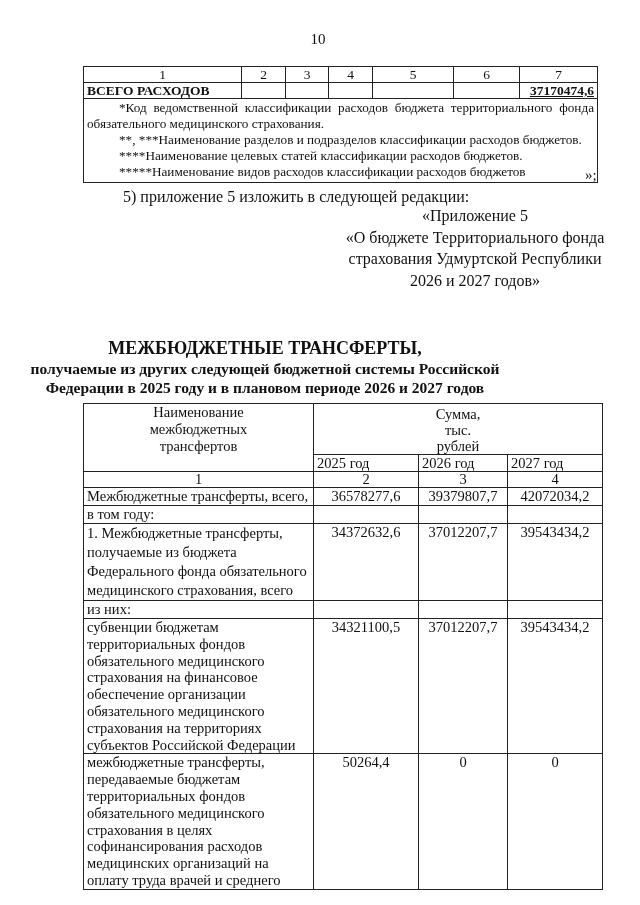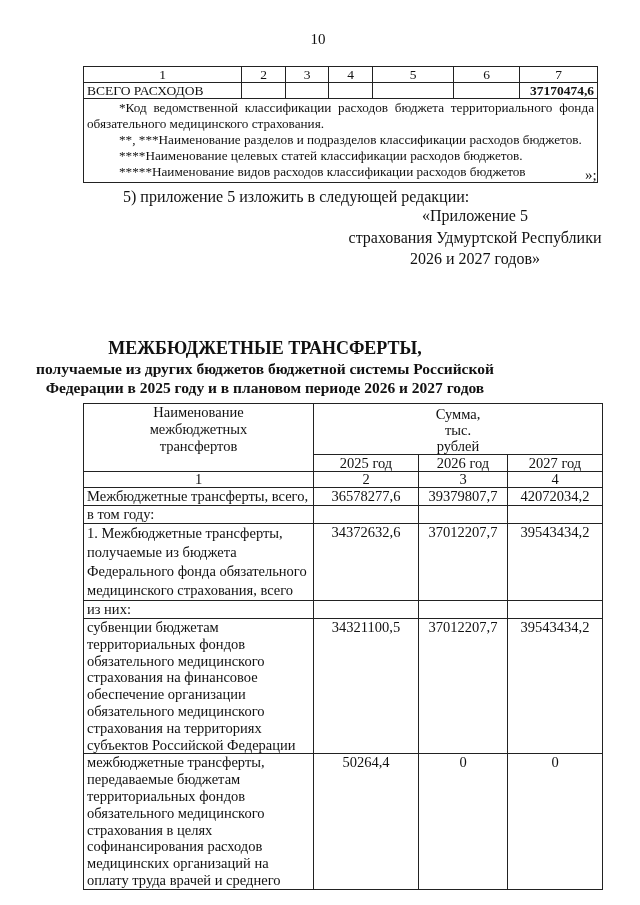--- a/index.html
+++ b/index.html
@@ -5,42 +5,42 @@
   html, body { margin: 0; padding: 0; background: #ffffff; }
   body { width: 640px; height: 905px; position: relative; overflow: hidden;
          font-family: "Liberation Serif", "DejaVu Serif", serif; color: #111; }
   .abs { position: absolute; }
   #page-number { left: 0; width: 636px; top: 31px; text-align: center; font-size: 15px; }
 
   
   #t1 { left: 83px; top: 66px; width: 514px; border-collapse: collapse; font-size: 13.5px; table-layout: fixed; }
   #t1 td { border: 1px solid #222; padding: 0 3px; height: 15px; line-height: 15px; }
   #t1 .c { text-align: center; }
-  #t1 .r { text-align: right; font-weight: bold; }
-  #t1 .b { font-weight: normal; }
+  #t1 .r { text-align: right; font-weight: bold; text-decoration: underline; }
+  #t1 .b { font-weight: bold; }
   #t1 .notes { padding: 1px 3px 2px 3px; font-size: 13.2px; line-height: 16px; }
   .notes p { margin: 0; }
   .just { text-align: justify; text-align-last: left; text-indent: 32px; }
   .ind { padding-left: 32px; }
 
   #close-quote { left: 585px; top: 167px; font-size: 15px; }
   #instruction { left: 123px; top: 188px; font-size: 16px; }
   #appendix { left: 335px; top: 205px; width: 280px; text-align: center; font-size: 16px; line-height: 21.5px; }
 
   #title { left: 0; width: 530px; top: 337px; text-align: center; font-weight: bold; }
   #title .t1 { font-size: 18px; line-height: 22px; }
   #title .t2 { font-size: 15.5px; line-height: 19px; }
 
   
   #t2 { left: 83px; top: 403px; width: 519px; border-collapse: collapse; font-size: 14.5px; table-layout: fixed; }
   #t2 td { border: 1px solid #222; padding: 0 3px; vertical-align: top; line-height: 17px; }
   #t2 .c { text-align: center; }
   #t2 .hdr-name { vertical-align: middle; text-align: center; line-height: 17px; padding-bottom: 16px; }
   #t2 .hdr-sum { text-align: center; vertical-align: top; padding-top: 2px; line-height: 16px; }
-  #t2 .yr { text-align: center; line-height: 16px; margin-top: 32px; }
+  #t2 .yr { line-height: 16px; margin-top: 32px; }
   #t2 .num { text-align: center; }
 </style>
 </head>
 <body>
 
 <div id="page-number" class="abs">10</div>
 
 <table id="t1" class="abs">
   <colgroup>
     <col style="width:158px">
@@ -80,27 +80,28 @@
   </tr>
 </tbody>
   </table>
 
 <div id="close-quote" class="abs">»;</div>
 
 <div id="instruction" class="abs">5) приложение 5 изложить в следующей редакции:</div>
 
 <div id="appendix" class="abs">
   <div>«Приложение 5</div>
+  <div>«О бюджете Территориального фонда</div>
   <div>страхования Удмуртской Республики</div>
   <div>2026 и 2027 годов»</div>
 </div>
 
 <div id="title" class="abs">
   <div class="t1">МЕЖБЮДЖЕТНЫЕ ТРАНСФЕРТЫ,</div>
-  <div class="t2">получаемые из других бюджетов бюджетной системы Российской</div>
+  <div class="t2">получаемые из других следующей бюджетной системы Российской</div>
   <div class="t2">Федерации в 2025 году и в плановом периоде 2026 и 2027 годов</div>
 </div>
 
 <table id="t2" class="abs">
   <colgroup>
     <col style="width:230px">
       <col style="width:105px">
       <col style="width:89px">
       <col style="width:95px">
   </colgroup>

